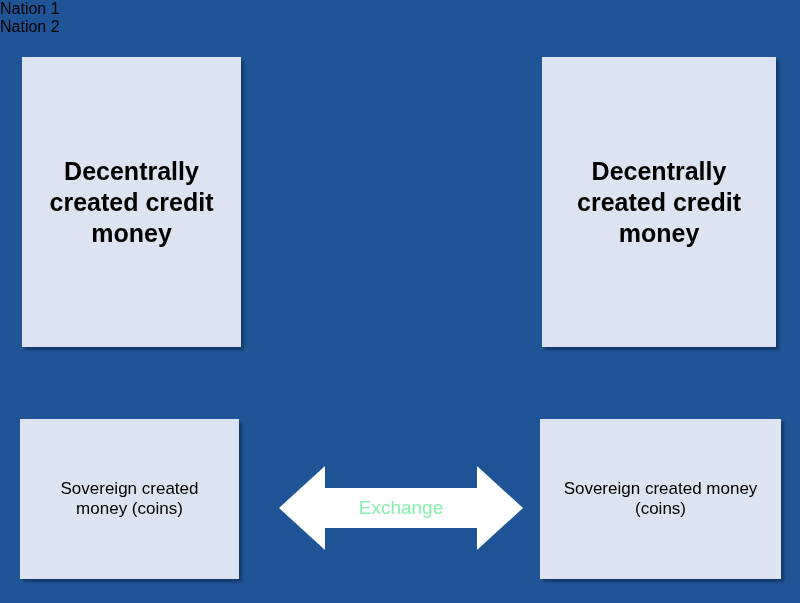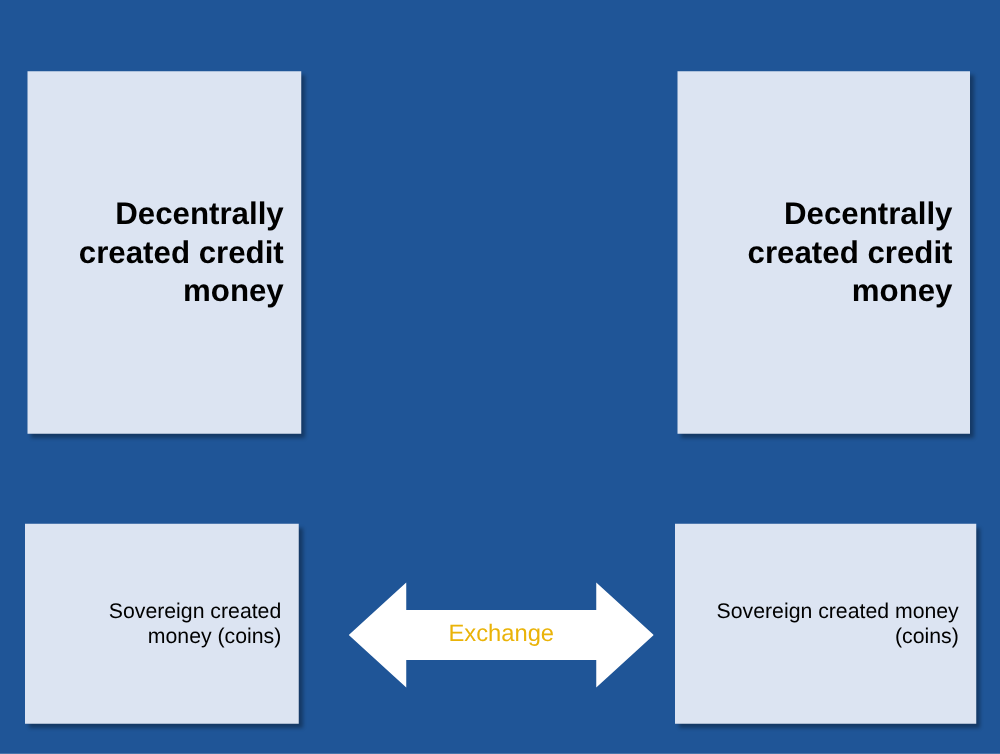--- a/index.html
+++ b/index.html
@@ -27,21 +27,21 @@
     box-shadow: 3px 3px 3px rgba(0, 0, 0, 0.33);
     box-sizing: border-box;
     display: flex;
     align-items: center;
   }
 
   .box-text {
     width: 100%;
     padding: 0 14px;
     color: #000000;
-    text-align: right;
+    text-align: center;
   }
 
   .credit-box .box-text {
     font-size: 25px;
     font-weight: bold;
     line-height: 31px;
   }
 
   .coin-box .box-text {
     font-size: 17px;
@@ -68,32 +68,34 @@
   }
   #exchange-label {
     position: absolute;
     left: 279px;
     top: 462px;
     width: 244px;
     height: 92px;
     display: flex;
     align-items: center;
     justify-content: center;
-    color: #eab308;
+    color: #86efac;
     font-size: 19px;
     line-height: 24px;
     pointer-events: none;
   }
 </style>
 </head>
 <body>
 
 <div id="canvas">
 
+  <div id="nation-1-label">Nation 1</div>
 
+  <div id="nation-2-label">Nation 2</div>
 
   <div id="box-credit-1" class="box credit-box">
     <div class="box-text">Decentrally created credit money</div>
   </div>
 
   <div id="box-credit-2" class="box credit-box">
     <div class="box-text">Decentrally created credit money</div>
   </div>
 
   <div id="box-coin-1" class="box coin-box">

